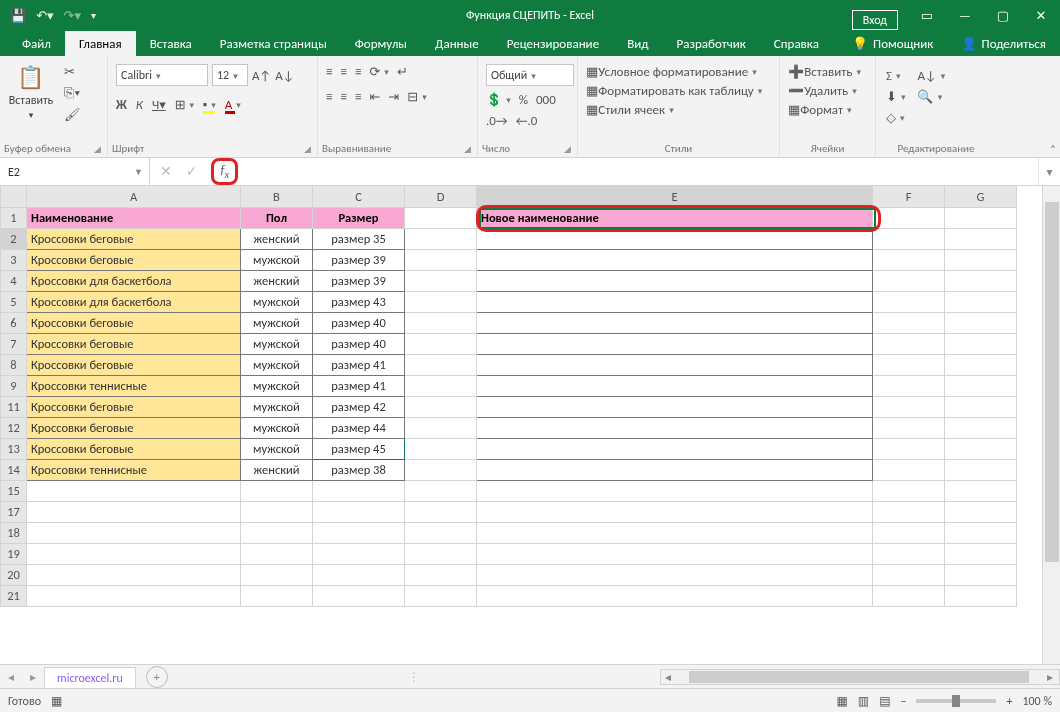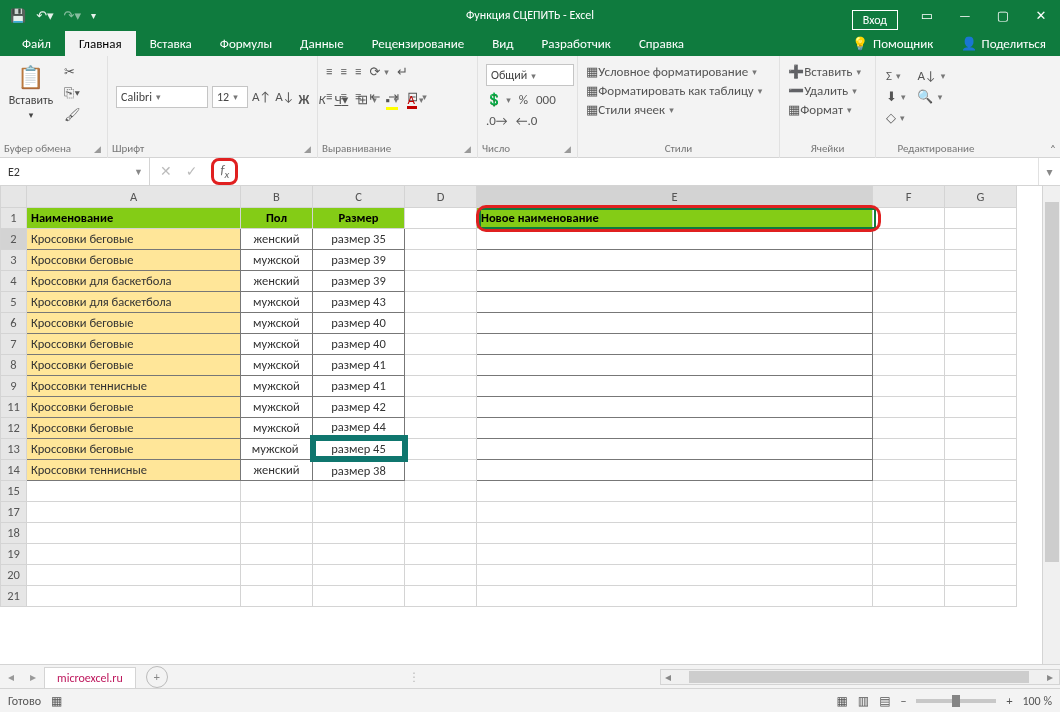--- a/index.html
+++ b/index.html
@@ -38,29 +38,29 @@
 .formula-input{flex:1;height:100%;padding-left:6px;}
 .fb-dd{margin-left:auto;width:22px;text-align:center;color:#888;border-left:1px solid #e1e1e1;height:100%;display:flex;align-items:center;justify-content:center;}
 .sheet-wrap{position:relative;height:478px;overflow:hidden;background:#fff;}
 .sheet{border-collapse:collapse;table-layout:fixed;}
 .sheet th,.sheet td{border:1px solid #d4d4d4;height:21px;font-size:12.5px;padding:0 4px;overflow:hidden;white-space:nowrap;}
 .sheet thead th{background:#e6e6e6;color:#555;font-weight:normal;text-align:center;border-top:none;}
 .sheet thead th.sel{background:#d3d3d3;}
 .sheet .rh{background:#e6e6e6;color:#555;text-align:center;width:26px;}
 .sheet .rh.sel{background:#d3d3d3;}
 .corner{width:26px;background:#e6e6e6;}
-.hdrcell{background:#84cc16;color:#000;font-weight:bold;}
+.hdrcell{background:#f9a8d4;color:#000;font-weight:bold;}
 .ycell{background:#ffe699;}
 .wcell{background:#fff;}
 .cA{width:214px;} .cB{width:72px;text-align:center;} .cC{width:92px;text-align:center;} .cD{width:72px;} .cE{width:396px;} .cF{width:72px;} .cG{width:72px;}
 .e2-highlight{position:absolute;border:3px solid #e02020;border-radius:10px;pointer-events:none;}
 .e2-select{position:absolute;border:2px solid #0f7b3e;pointer-events:none;}
 .sheet-tabs{height:24px;border-top:1px solid #d4d4d4;display:flex;align-items:center;background:#f3f3f3;font-size:12px;}
 .sheet-tabs .nav{padding:0 8px;color:#999;}
-.sheet-tabs .tab{background:#fff;border:1px solid #d4d4d4;border-bottom:none;padding:3px 12px;color:#be185d;position:relative;top:1px;}
+.sheet-tabs .tab{background:#fff;border:1px solid #d4d4d4;border-bottom:none;padding:3px 12px;color:#8b5cf6;position:relative;top:1px;}
 .sheet-tabs .add{width:22px;height:22px;border:1px solid #bbb;border-radius:50%;display:flex;align-items:center;justify-content:center;margin-left:10px;color:#888;}
 .hscroll{margin-left:auto;width:400px;height:16px;background:#f0f0f0;border:1px solid #d4d4d4;display:flex;align-items:center;}
 .hscroll .thumb{width:340px;height:12px;background:#cdcdcd;margin:0 14px;}
 .statusbar{height:24px;background:#f3f3f3;border-top:1px solid #d4d4d4;display:flex;align-items:center;font-size:12px;color:#555;padding:0 8px;gap:10px;}
 .statusbar .right{margin-left:auto;display:flex;align-items:center;gap:10px;}
 .zoom-slider{width:80px;height:4px;background:#c8c8c8;position:relative;}
 .zoom-slider .thumb{width:8px;height:12px;background:#858585;position:absolute;top:-4px;left:36px;}
 .vscroll{position:absolute;right:0;top:0;width:18px;height:100%;background:#f0f0f0;border-left:1px solid #d4d4d4;}
 .vscroll .thumb{width:14px;height:360px;background:#cdcdcd;margin:16px auto;}
 .collapse-btn{position:absolute;right:4px;bottom:2px;font-size:11px;color:#666;}
@@ -82,20 +82,21 @@
     <div class="sysbtn">—</div>
     <div class="sysbtn">▢</div>
     <div class="sysbtn">✕</div>
   </div>
 </div>
 
 <div class="menubar">
   <div class="tab">Файл</div>
   <div class="tab active">Главная</div>
   <div class="tab">Вставка</div>
+  <div class="tab">Разметка страницы</div>
   <div class="tab">Формулы</div>
   <div class="tab">Данные</div>
   <div class="tab">Рецензирование</div>
   <div class="tab">Вид</div>
   <div class="tab">Разработчик</div>
   <div class="tab">Справка</div>
   <div class="right">
     <div class="tab">
         <span>💡</span>
         <span>Помощник</span>
@@ -121,21 +122,21 @@
         <span>🖌</span>
       </div>
     </div>
     <div class="label">
         <span>Буфер обмена</span>
         <span class="dlaunch">◢</span>
       </div>
   </div>
 
   <div class="group" style="width:210px">
-    <div class="body" style="flex-direction:row;align-items:stretch;padding:4px">
+    <div class="body" style="flex-direction:column;align-items:stretch;padding:4px">
       <div class="fontrow1">
         <div class="selbox dd" style="width:92px">Calibri</div>
         <div class="selbox dd" style="width:36px">12</div>
         <span class="ibtn">A↑</span>
         <span class="ibtn">A↓</span>
       </div>
       <div class="fontrow2">
         <span class="ibtn" style="font-weight:bold">Ж</span>
         <span class="ibtn" style="font-style:italic">К</span>
         <span class="ibtn" style="text-decoration:underline"><span>Ч</span>▾</span>
@@ -370,21 +371,21 @@
   <td class="wcell cC" style="border:1px solid #777">размер 44</td>
   <td class="cD"></td>
   <td class="wcell cE" style="border:1px solid #777"></td>
   <td class="cF"></td>
   <td class="cG"></td>
         </tr>
         <tr>
           <td class="rh">13</td>
   <td class="ycell cA" style="border:1px solid #777;text-align:left">Кроссовки беговые</td>
   <td class="wcell cB" style="border:1px solid #777">мужской</td>
-  <td class="wcell cC" style="border:6px solid #0f766e">размер 45</td>
+  <td class="wcell cC" style="border:1px solid #0f766e">размер 45</td>
   <td class="cD"></td>
   <td class="wcell cE" style="border:1px solid #777"></td>
   <td class="cF"></td>
   <td class="cG"></td>
         </tr>
         <tr>
           <td class="rh">14</td>
   <td class="ycell cA" style="border:1px solid #777;text-align:left">Кроссовки теннисные</td>
   <td class="wcell cB" style="border:1px solid #777">женский</td>
   <td class="wcell cC" style="border:1px solid #777">размер 38</td>

